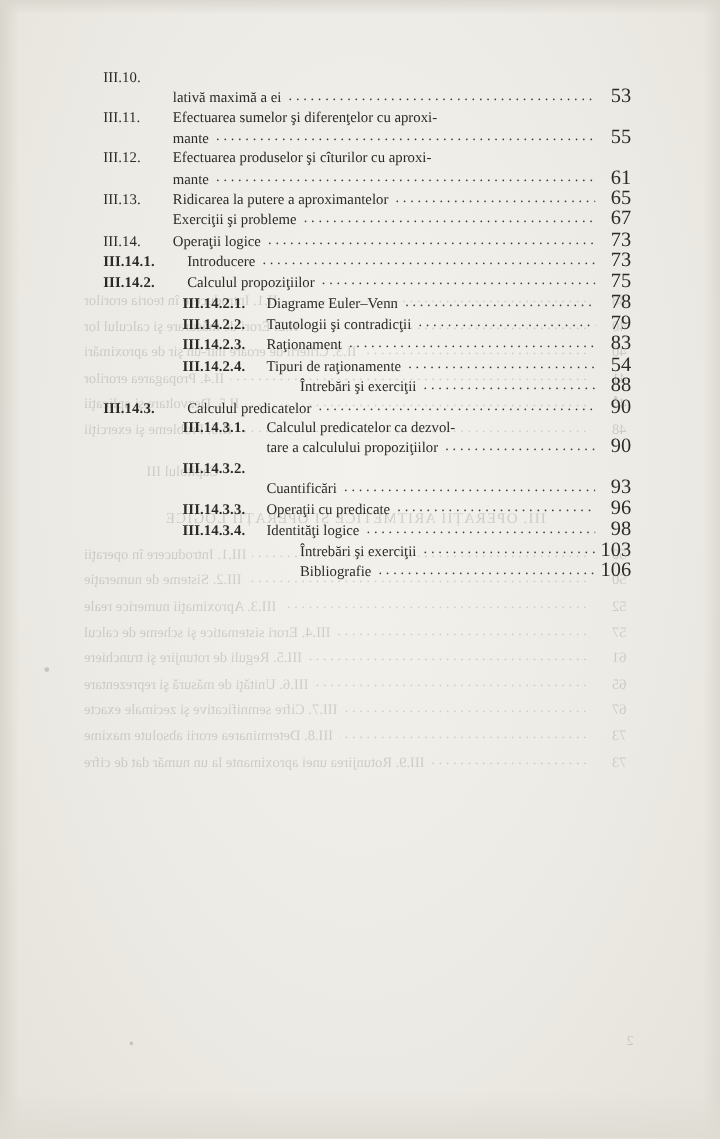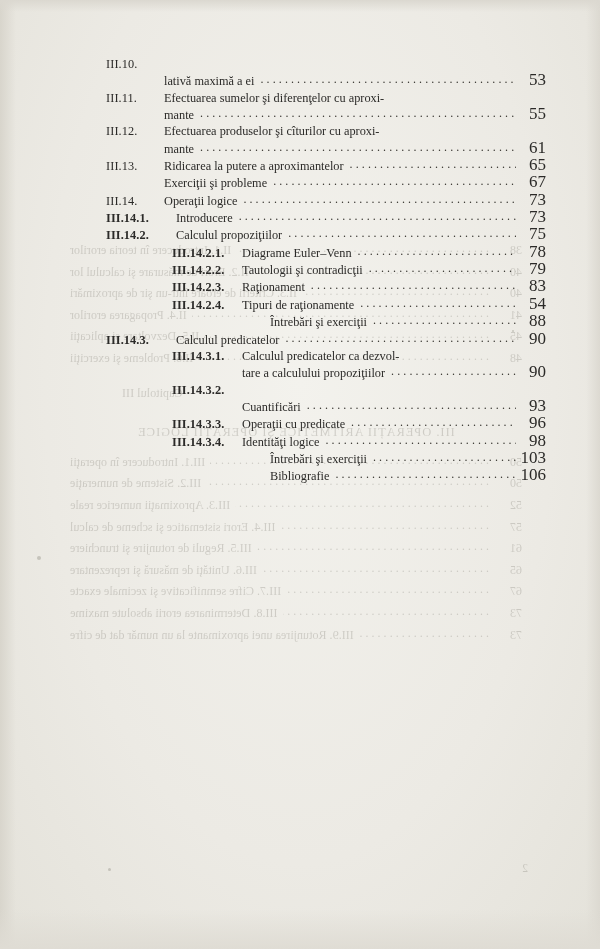--- a/index.html
+++ b/index.html
@@ -50,21 +50,20 @@
   }
 
   
   .toc {
     position: absolute;
     left: 86px;
     top: 56px;
     width: 440px;
     font-size: 12.3px;
     line-height: 16.35px;
-    margin-left: 20px;
   }
   .row {
     display: flex;
     align-items: baseline;
     white-space: nowrap;
   }
   .num {
     flex: 0 0 auto;
     text-align: left;
     letter-spacing: .1px;

